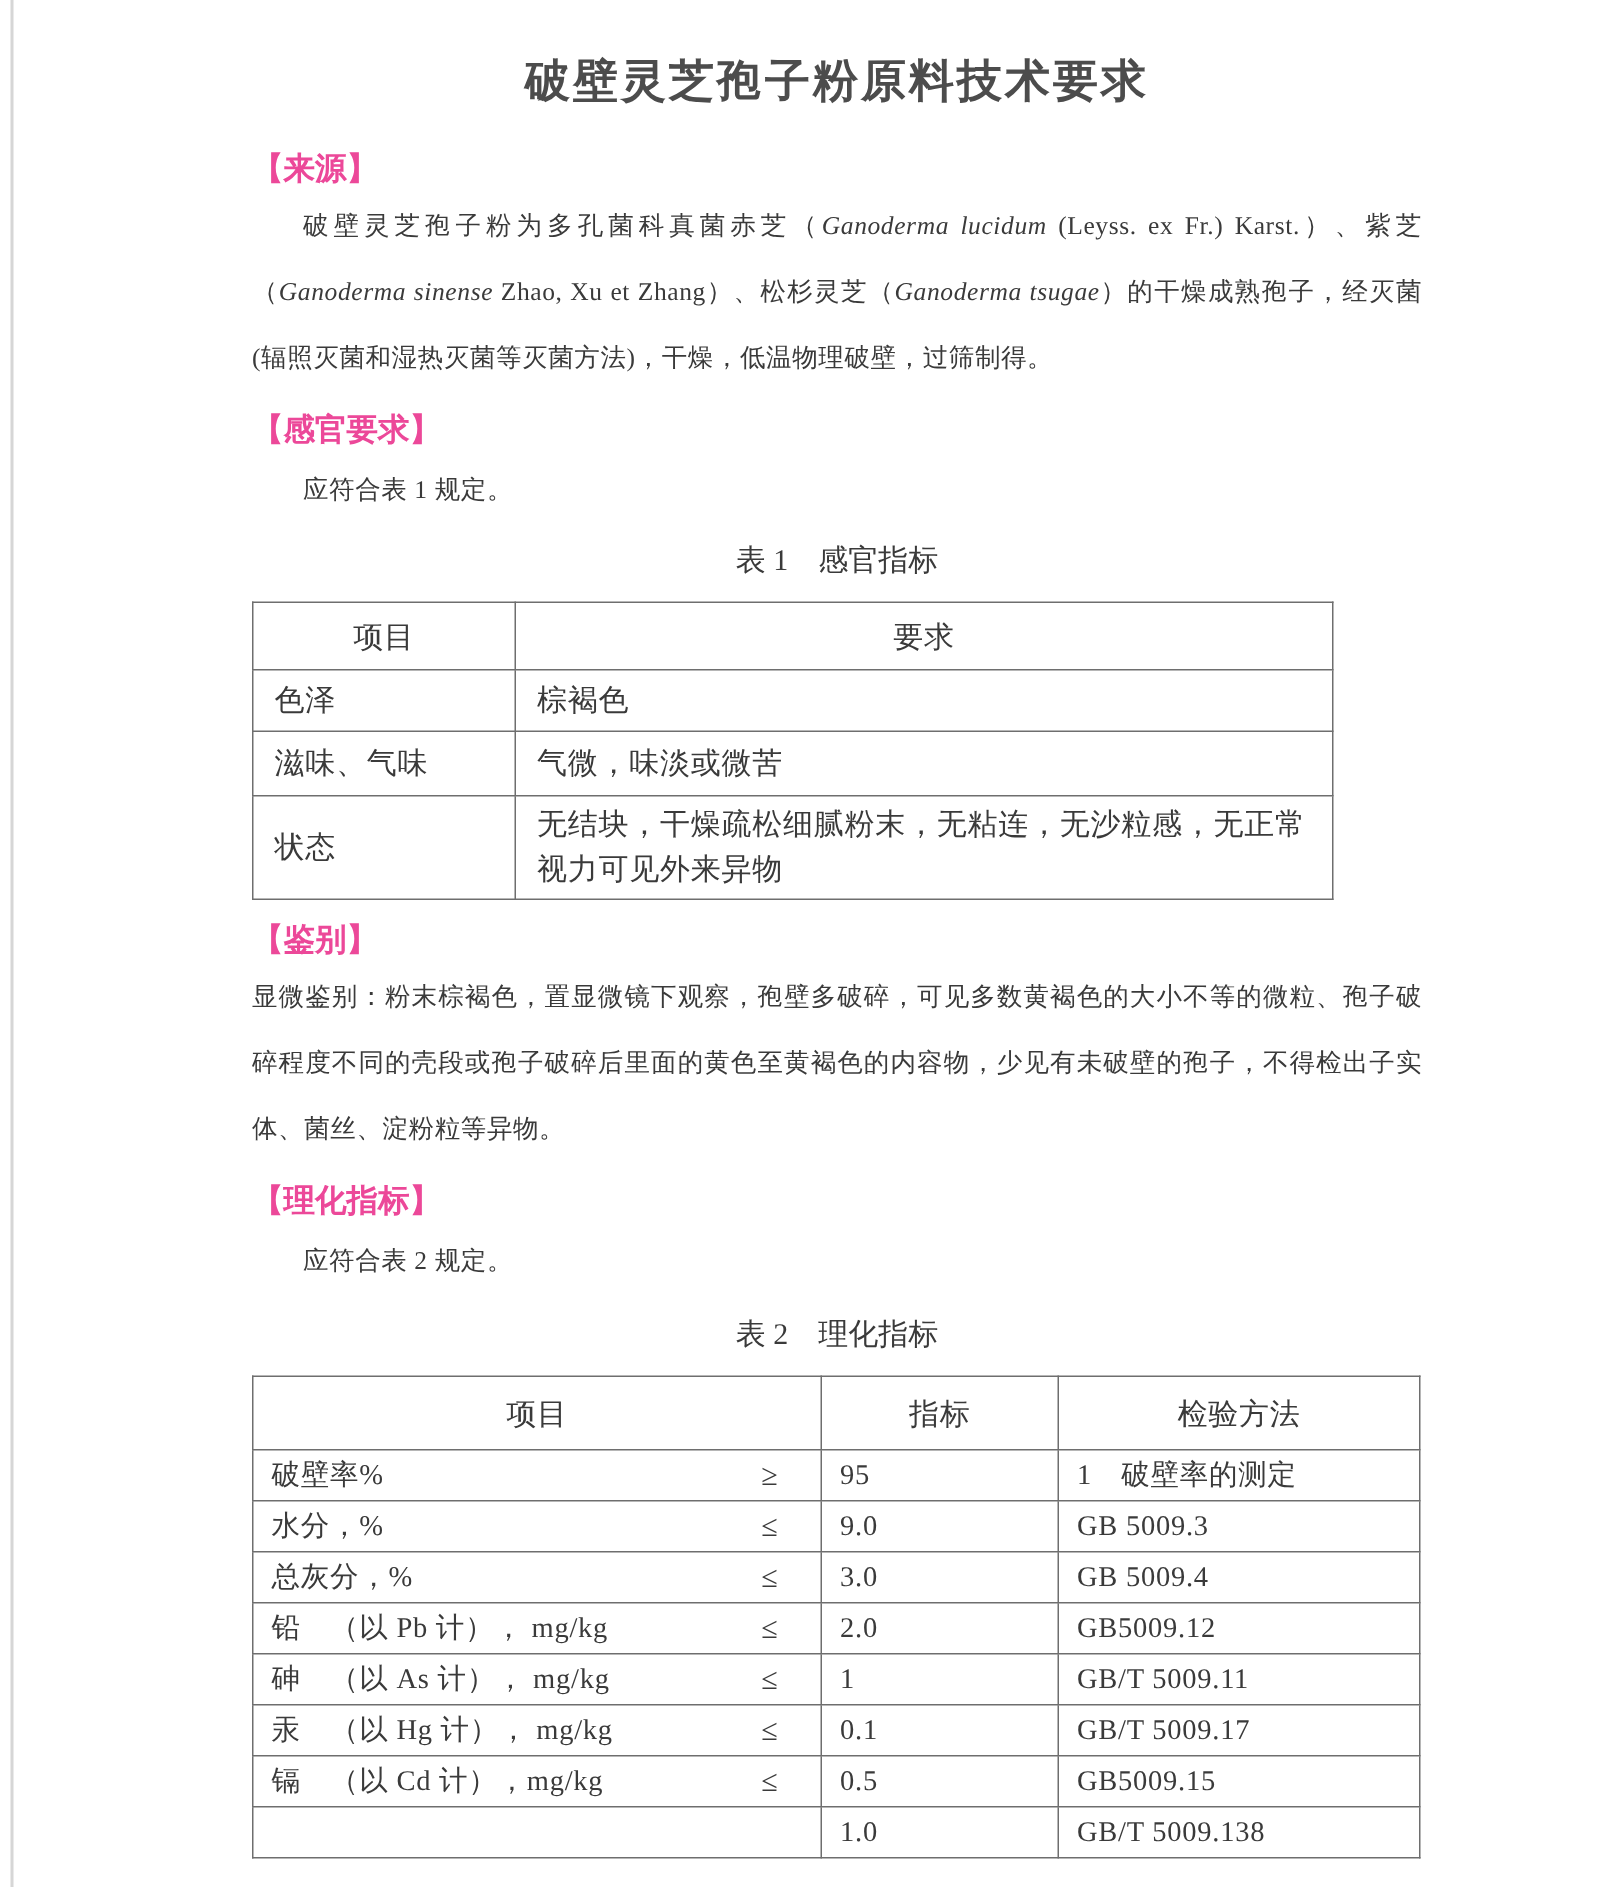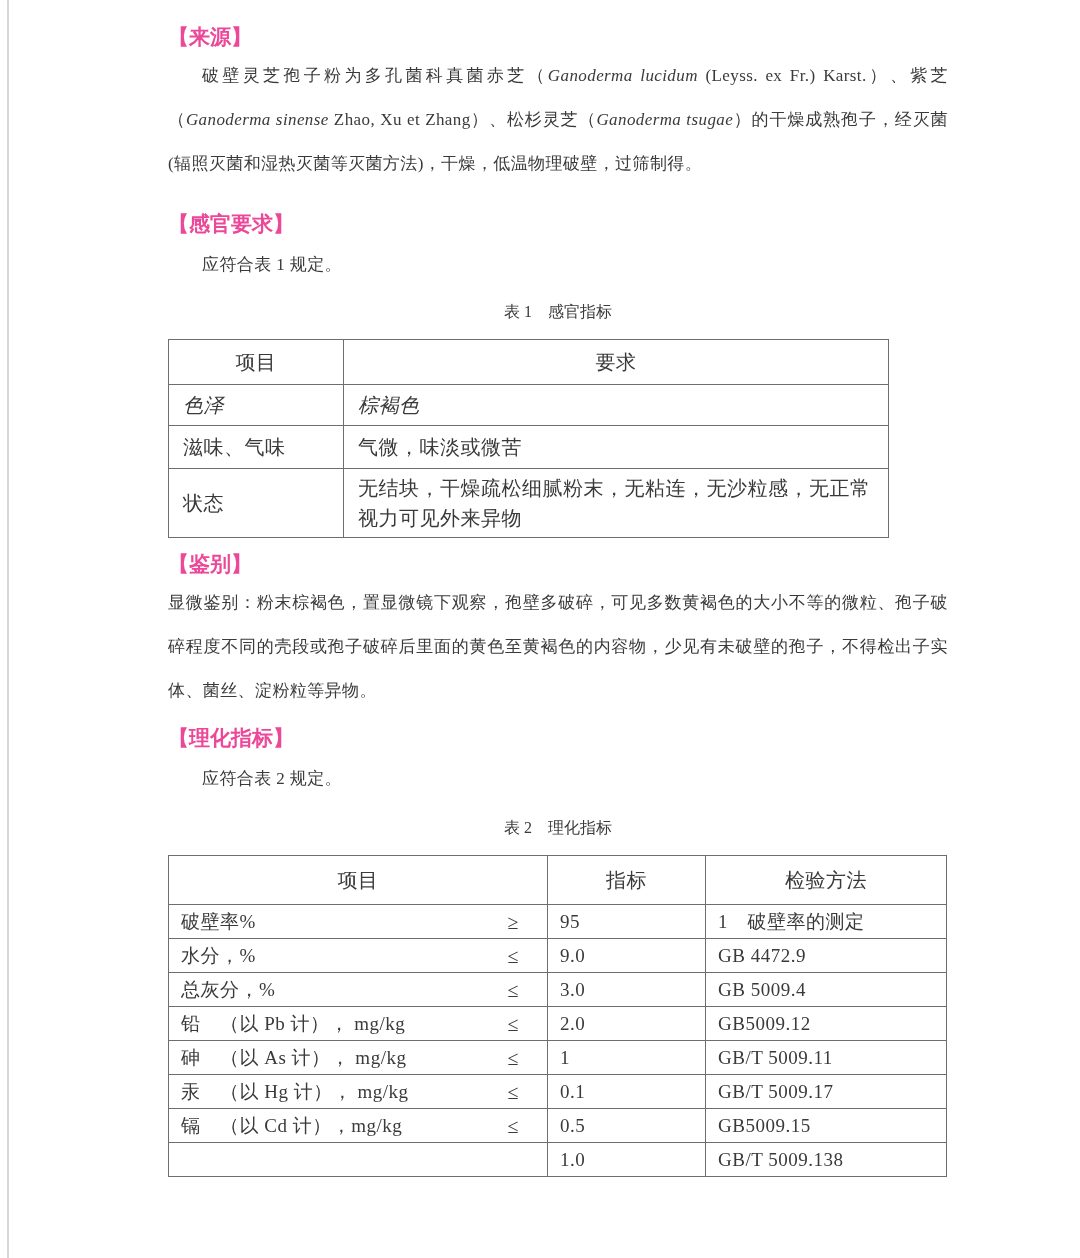--- a/index.html
+++ b/index.html
@@ -22,68 +22,69 @@
     font-family:"Liberation Sans","DejaVu Sans",sans-serif;
     font-weight:bold;font-size:30px;color:#4c4c4c;
     text-align:center;letter-spacing:2px;
     margin:34px 0 0 0;
   }
   .sec-head{
     font-size:21px;font-weight:bold;color:#ec4899;
     margin:0;line-height:30px;
   }
   .h-source{margin-top:22px;}
-  .h-sensory{margin-top:23px;}
+  .h-sensory{margin-top:10px;}
   .h-ident{margin-top:11px;}
   .h-phys{margin-top:10px;}
   .para{
     font-size:17px;line-height:44px;text-align:justify;
     margin:0;letter-spacing:0.4px;
   }
   .indent{text-indent:2em;}
   .p-source{margin-top:2px;}
   .p-ident{margin-top:2px;}
   .intro{margin-top:4px;}
   .it{font-style:italic;}
   .tbl-caption{
-    font-size:16px;text-align:center;margin:0;
+    font-size:20px;text-align:center;margin:0;
     line-height:30px;
   }
   .cap1{margin-top:10px;}
   .cap2{margin-top:12px;}
   table{border-collapse:collapse;table-layout:fixed;padding-left:22px;}
   th,td{
     border:1.6px solid #6e6e6e;
     font-weight:normal;
     vertical-align:middle;
     letter-spacing:0.5px;
   }
   
   .t1{width:720px;margin-top:12px;font-size:20px;}
   .t1 th{height:42px;text-align:center;}
   .t1 td{padding:4px 14px;line-height:30px;}
-  .t1 .r1 td{height:32px;font-style:italic;}
+  .t1 .r1 td{height:32px;}
   .t1 .r2 td{height:34px;}
   .t1 .r3 td{height:54px;}
   
   .t2{width:778px;margin-top:12px;font-size:19px;}
   .t2 th{height:46px;text-align:center;font-size:20px;}
   .t2 td{height:33px;padding:0 12px;line-height:24px;}
   .t2 .c1wrap{
     display:flex;justify-content:space-between;align-items:center;
   }
   .t2 .op{padding-right:16px;font-size:20px;}
 </style>
 </head>
 <body>
 
 <div class="scan-edge"></div>
 
 <div class="content">
 
+  <h1 class="doc-title">破壁灵芝孢子粉原料技术要求</h1>
 
   <h2 class="sec-head h-source">【来源】</h2>
   <p class="para indent p-source"><span>破壁灵芝孢子粉为多孔菌科真菌赤芝（</span><span class="it">Ganoderma lucidum</span><span> (Leyss. ex Fr.) Karst.）、紫芝（</span><span class="it">Ganoderma sinense</span><span> Zhao, Xu et Zhang）、松杉灵芝（</span><span class="it">Ganoderma tsugae</span><span>）的干燥成熟孢子，经灭菌(辐照灭菌和湿热灭菌等灭菌方法)，干燥，低温物理破壁，过筛制得。</span></p>
 
   <h2 class="sec-head h-sensory">【感官要求】</h2>
   <p class="para indent intro">应符合表 1 规定。</p>
   <p class="tbl-caption cap1">表 1　感官指标</p>
 
   <table class="t1">
     <colgroup>
@@ -144,21 +145,21 @@
         <td>1　破壁率的测定</td>
       </tr>
       <tr>
         <td>
             <div class="c1wrap">
               <span>水分，%</span>
               <span class="op">≤</span>
             </div>
           </td>
         <td>9.0</td>
-        <td>GB 4472.9</td>
+        <td>GB 5009.3</td>
       </tr>
       <tr>
         <td>
             <div class="c1wrap">
               <span>总灰分，%</span>
               <span class="op">≤</span>
             </div>
           </td>
         <td>3.0</td>
         <td>GB 5009.4</td>

